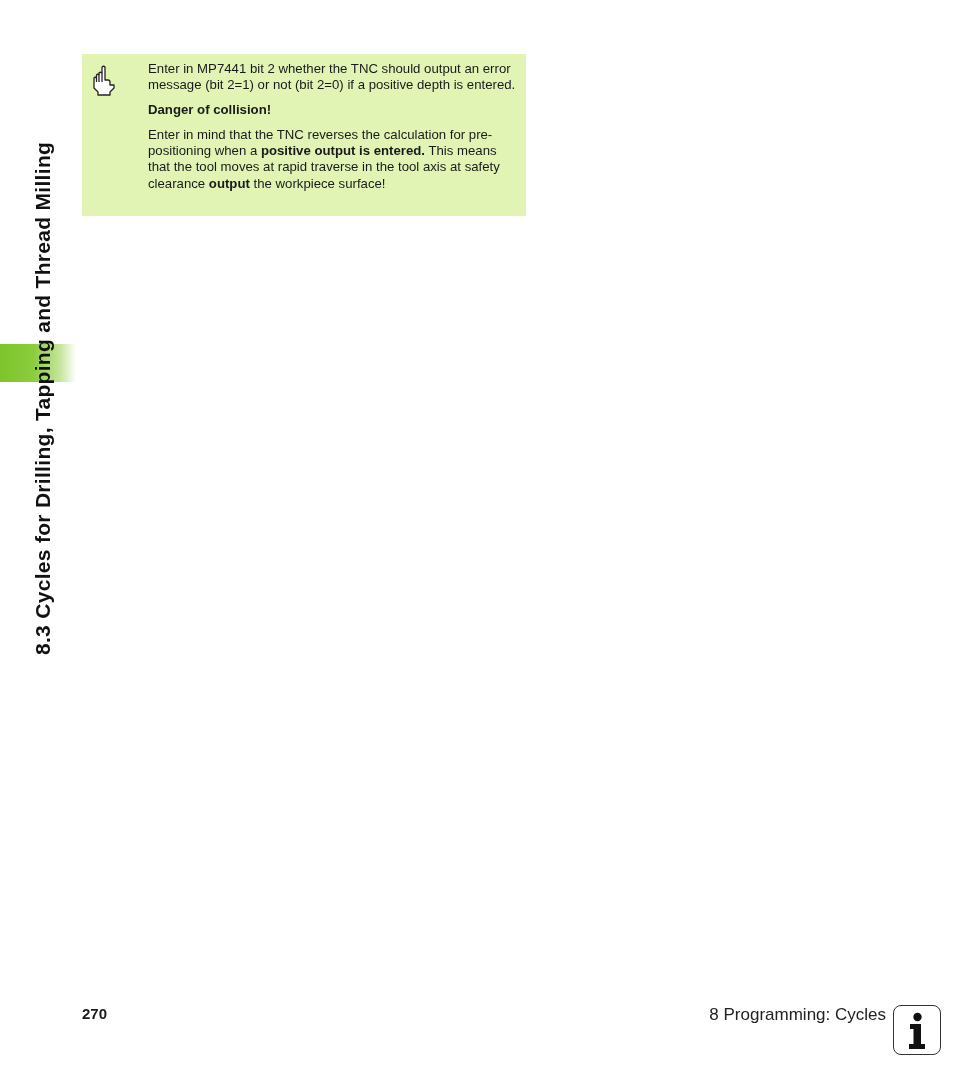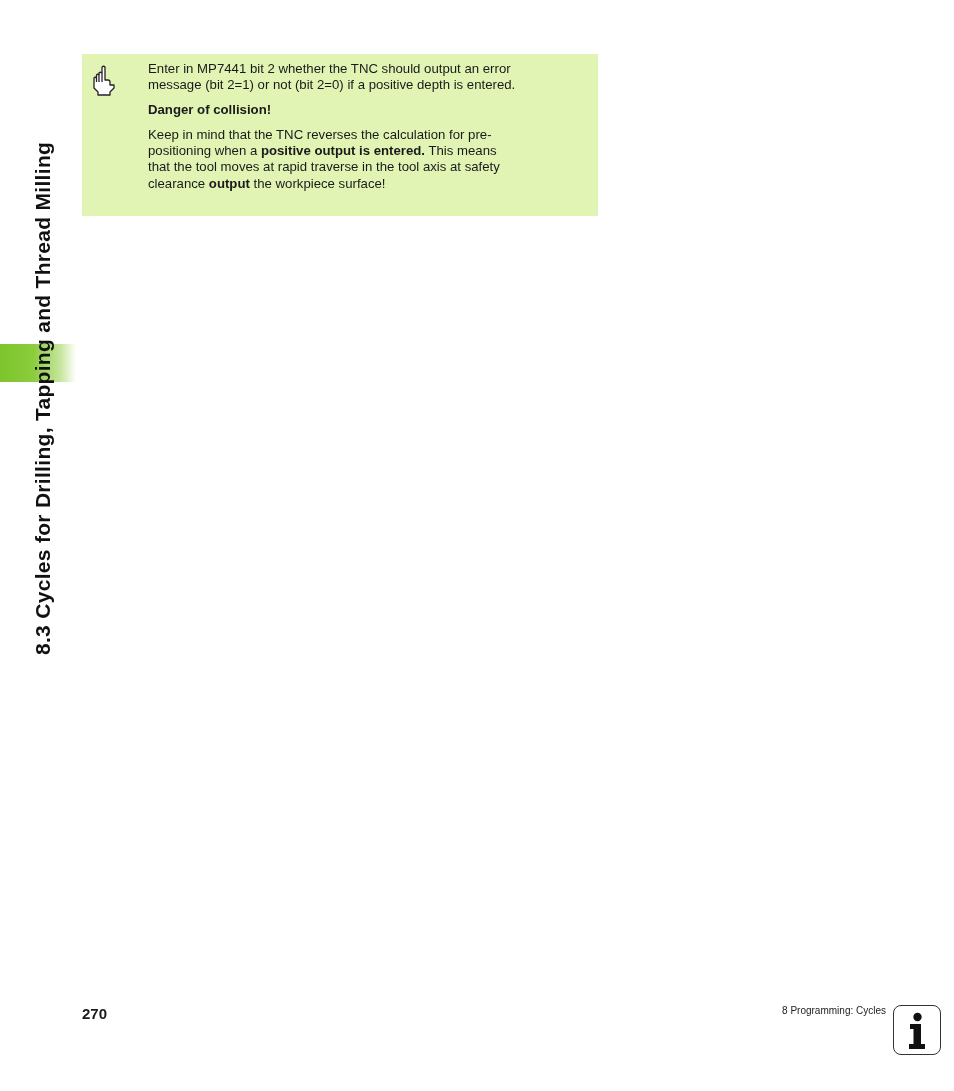--- a/index.html
+++ b/index.html
@@ -34,21 +34,21 @@
       font-weight: bold;
       color: #111;
       letter-spacing: 0.3px;
       line-height: 26px;
       width: 610px;
     }
     .note-box {
       position: absolute;
       left: 82px;
       top: 54px;
-      width: 516px;
+      width: 444px;
       height: 162px;
       background: #e1f4b4;
     }
     .note-icon {
       position: absolute;
       left: 8px;
       top: 10px;
       width: 26px;
       height: 32px;
     }
@@ -74,21 +74,21 @@
       position: absolute;
       left: 82px;
       top: 1005px;
       font-size: 15px;
       font-weight: bold;
     }
     .chapter-label {
       position: absolute;
       right: 68px;
       top: 1005px;
-      font-size: 10px;
+      font-size: 17px;
       color: #222;
     }
     .info-icon {
       position: absolute;
       left: 893px;
       top: 1005px;
       width: 48px;
       height: 50px;
       border: 1.5px solid #333;
       border-radius: 8px;
@@ -104,21 +104,21 @@
 
 <div class="note-box">
   <div class="note-icon">
     <svg width="26" height="32" viewBox="0 0 26 32">
       <path d="M12 3 Q13.5 1.5 15 3 L15 16 L18 16 Q20 16 20 18 L20 21 L24 21 L24 24 L20 28 L20 31 L8 31 L8 28 L4 24 L4 14 Q5 12.5 6.5 14 L6.5 18 M6.5 14 L6.5 11 Q7.8 9.5 9 11 L9 18 M9 11 L9 9 Q10.5 7.5 12 9 L12 18 M12 9 L12 3" fill="#ffffff" stroke="#222" stroke-width="1.3" stroke-linejoin="round"></path>
     </svg>
   </div>
   <div class="note-content">
     <p>Enter in MP7441 bit 2 whether the TNC should output an error message (bit 2=1) or not (bit 2=0) if a positive depth is entered.</p>
     <p class="heading">Danger of collision!</p>
-    <p><span>Keep in mind that the TNC reverses the calculation for pre-positioning when a </span><b>positive output is entered.</b><span> This means that the tool moves at rapid traverse in the tool axis at safety clearance </span><b>output</b><span> the workpiece surface!</span></p>
+    <p><span>Enter in mind that the TNC reverses the calculation for pre-positioning when a </span><b>positive output is entered.</b><span> This means that the tool moves at rapid traverse in the tool axis at safety clearance </span><b>output</b><span> the workpiece surface!</span></p>
   </div>
 </div>
 
 <div class="page-number">270</div>
 <div class="chapter-label">8 Programming: Cycles</div>
 <div class="info-icon">
   <svg width="45" height="47" viewBox="0 0 45 47">
     <circle cx="23.5" cy="11" r="4.2" fill="#111"></circle>
     <path d="M16 18 L27 18 L27 38 L31 38 L31 43 L15 43 L15 38 L19.5 38 L19.5 23 L16 23 Z" fill="#111"></path>
   </svg>

